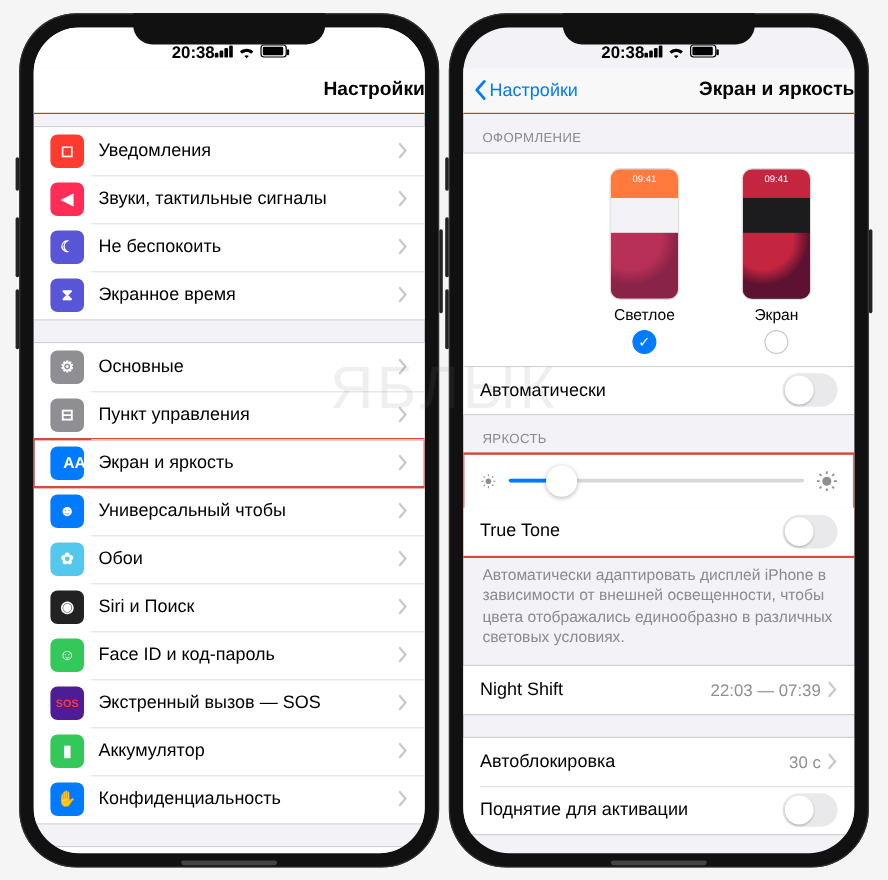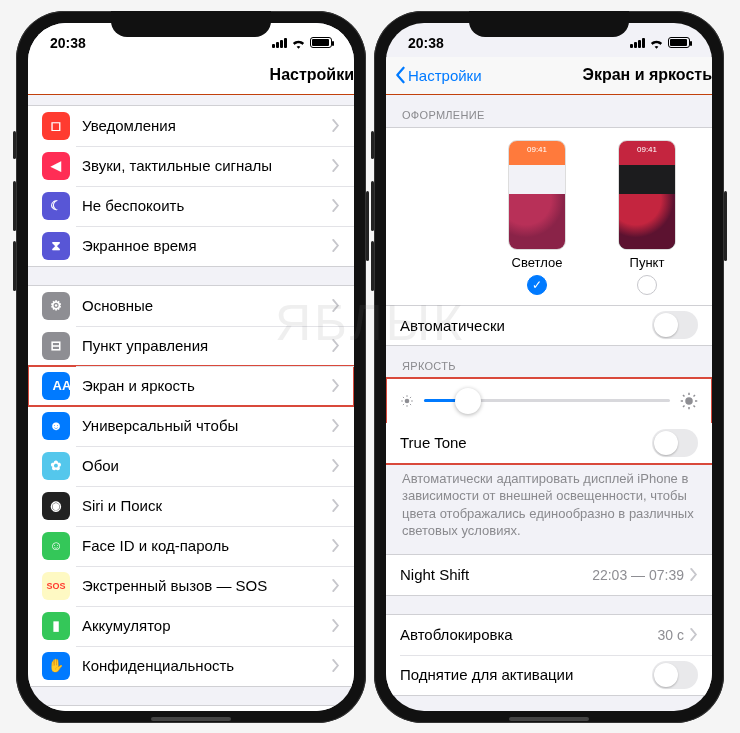--- a/index.html
+++ b/index.html
@@ -62,21 +62,21 @@
     transform: translateX(-50%);
     width: 160px; height: 26px;
     background: #111;
     border-bottom-left-radius: 16px;
     border-bottom-right-radius: 16px;
     z-index: 10;
   }
   .statusbar {
     height: 34px;
     display: flex;
-    justify-content: space-between;
+    justify-content: center;
     align-items: center;
     padding: 6px 22px 0;
     font-size: 14px;
     font-weight: 600;
     z-index:5;
     background:transparent;
   }
   .sb-white{background:#fff;}
   .status-icons { display:flex; gap:4px; align-items:center;}
   .signal{display:flex;gap:1px;align-items:flex-end;}
@@ -307,21 +307,21 @@
           <div class="row">
             <div class="row-icon" style="background: rgb(52, 199, 89); font-size: 13px; font-weight: 700;">☺</div>
             <span class="row-label">Face ID и код-пароль</span>
             <span class="chevron">
               <svg viewBox="0 0 8 14">
                 <path d="M1 1l5 6-5 6" stroke="#c7c7cc" stroke-width="2" fill="none" stroke-linecap="round"></path>
               </svg>
             </span>
           </div>
           <div class="row">
-            <div class="row-icon" style="background: #fef9c3; color: rgb(255, 59, 48); font-size: 9px; font-weight: 700;">SOS</div>
+            <div class="row-icon" style="background: #4c1d95; color: rgb(255, 59, 48); font-size: 9px; font-weight: 700;">SOS</div>
             <span class="row-label">Экстренный вызов — SOS</span>
             <span class="chevron">
               <svg viewBox="0 0 8 14">
                 <path d="M1 1l5 6-5 6" stroke="#c7c7cc" stroke-width="2" fill="none" stroke-linecap="round"></path>
               </svg>
             </span>
           </div>
           <div class="row">
             <div class="row-icon" style="background: rgb(52, 199, 89); font-size: 13px; font-weight: 700;">▮</div>
             <span class="row-label">Аккумулятор</span>
@@ -390,21 +390,21 @@
             <div class="ap-thumb light">
                 <div class="wave"></div>
               </div>
             <div class="ap-label">Светлое</div>
             <div class="ap-radio checked"></div>
           </div>
           <div class="ap-opt">
             <div class="ap-thumb dark">
                 <div class="wave"></div>
               </div>
-            <div class="ap-label">Пункт</div>
+            <div class="ap-label">Экран</div>
             <div class="ap-radio"></div>
           </div>
         </div>
       </div>
       <div class="row noicon row-auto group-border" style="border-top:none">
         <span class="row-label">Автоматически</span>
         <span class="toggle"></span>
       </div>
 
       <div class="section-header">ЯРКОСТЬ</div>

